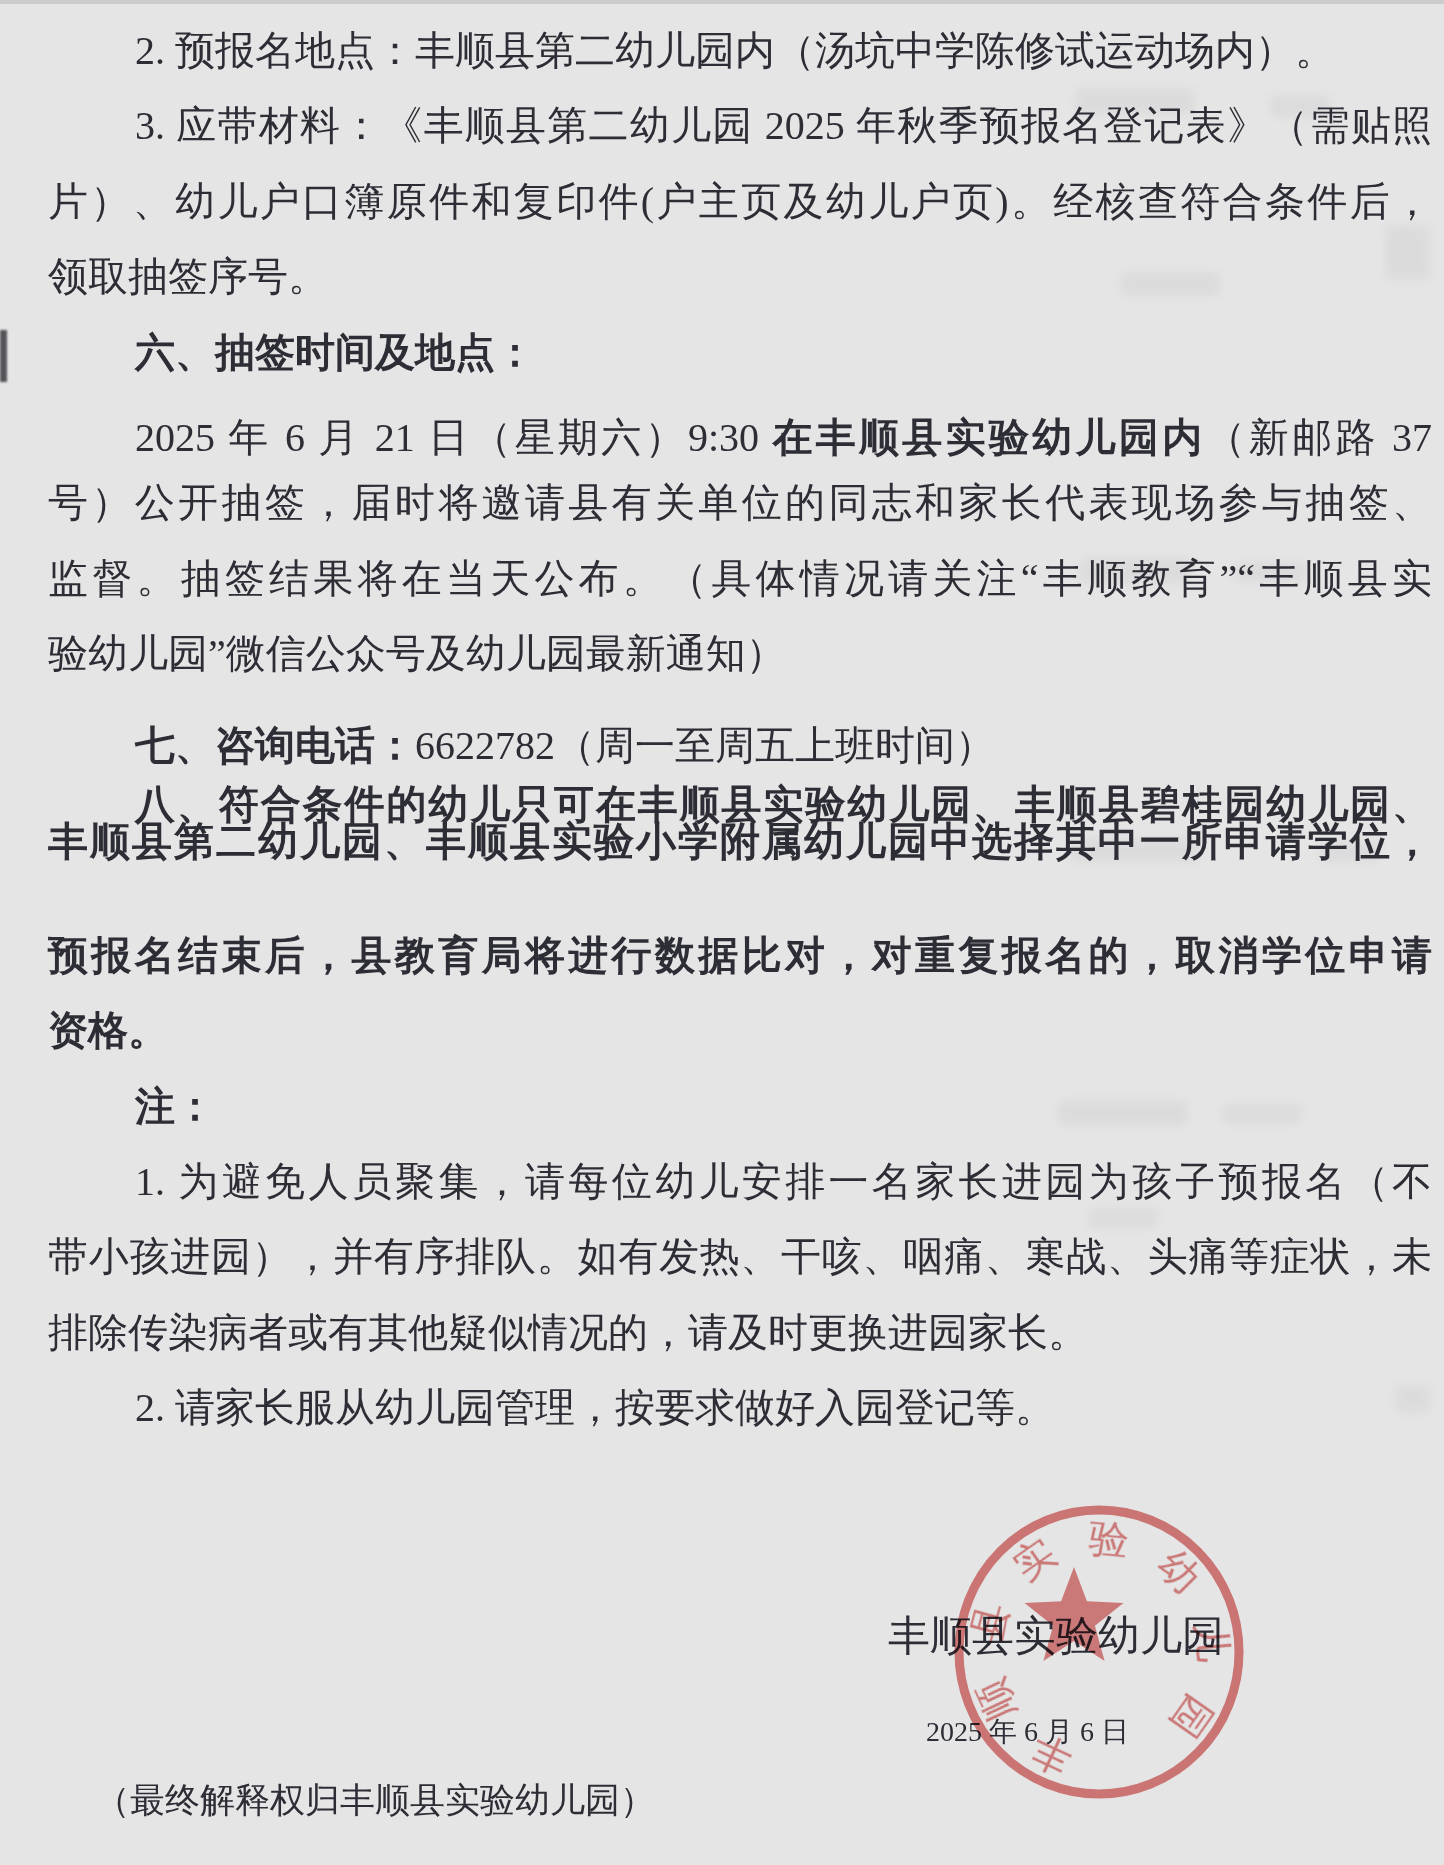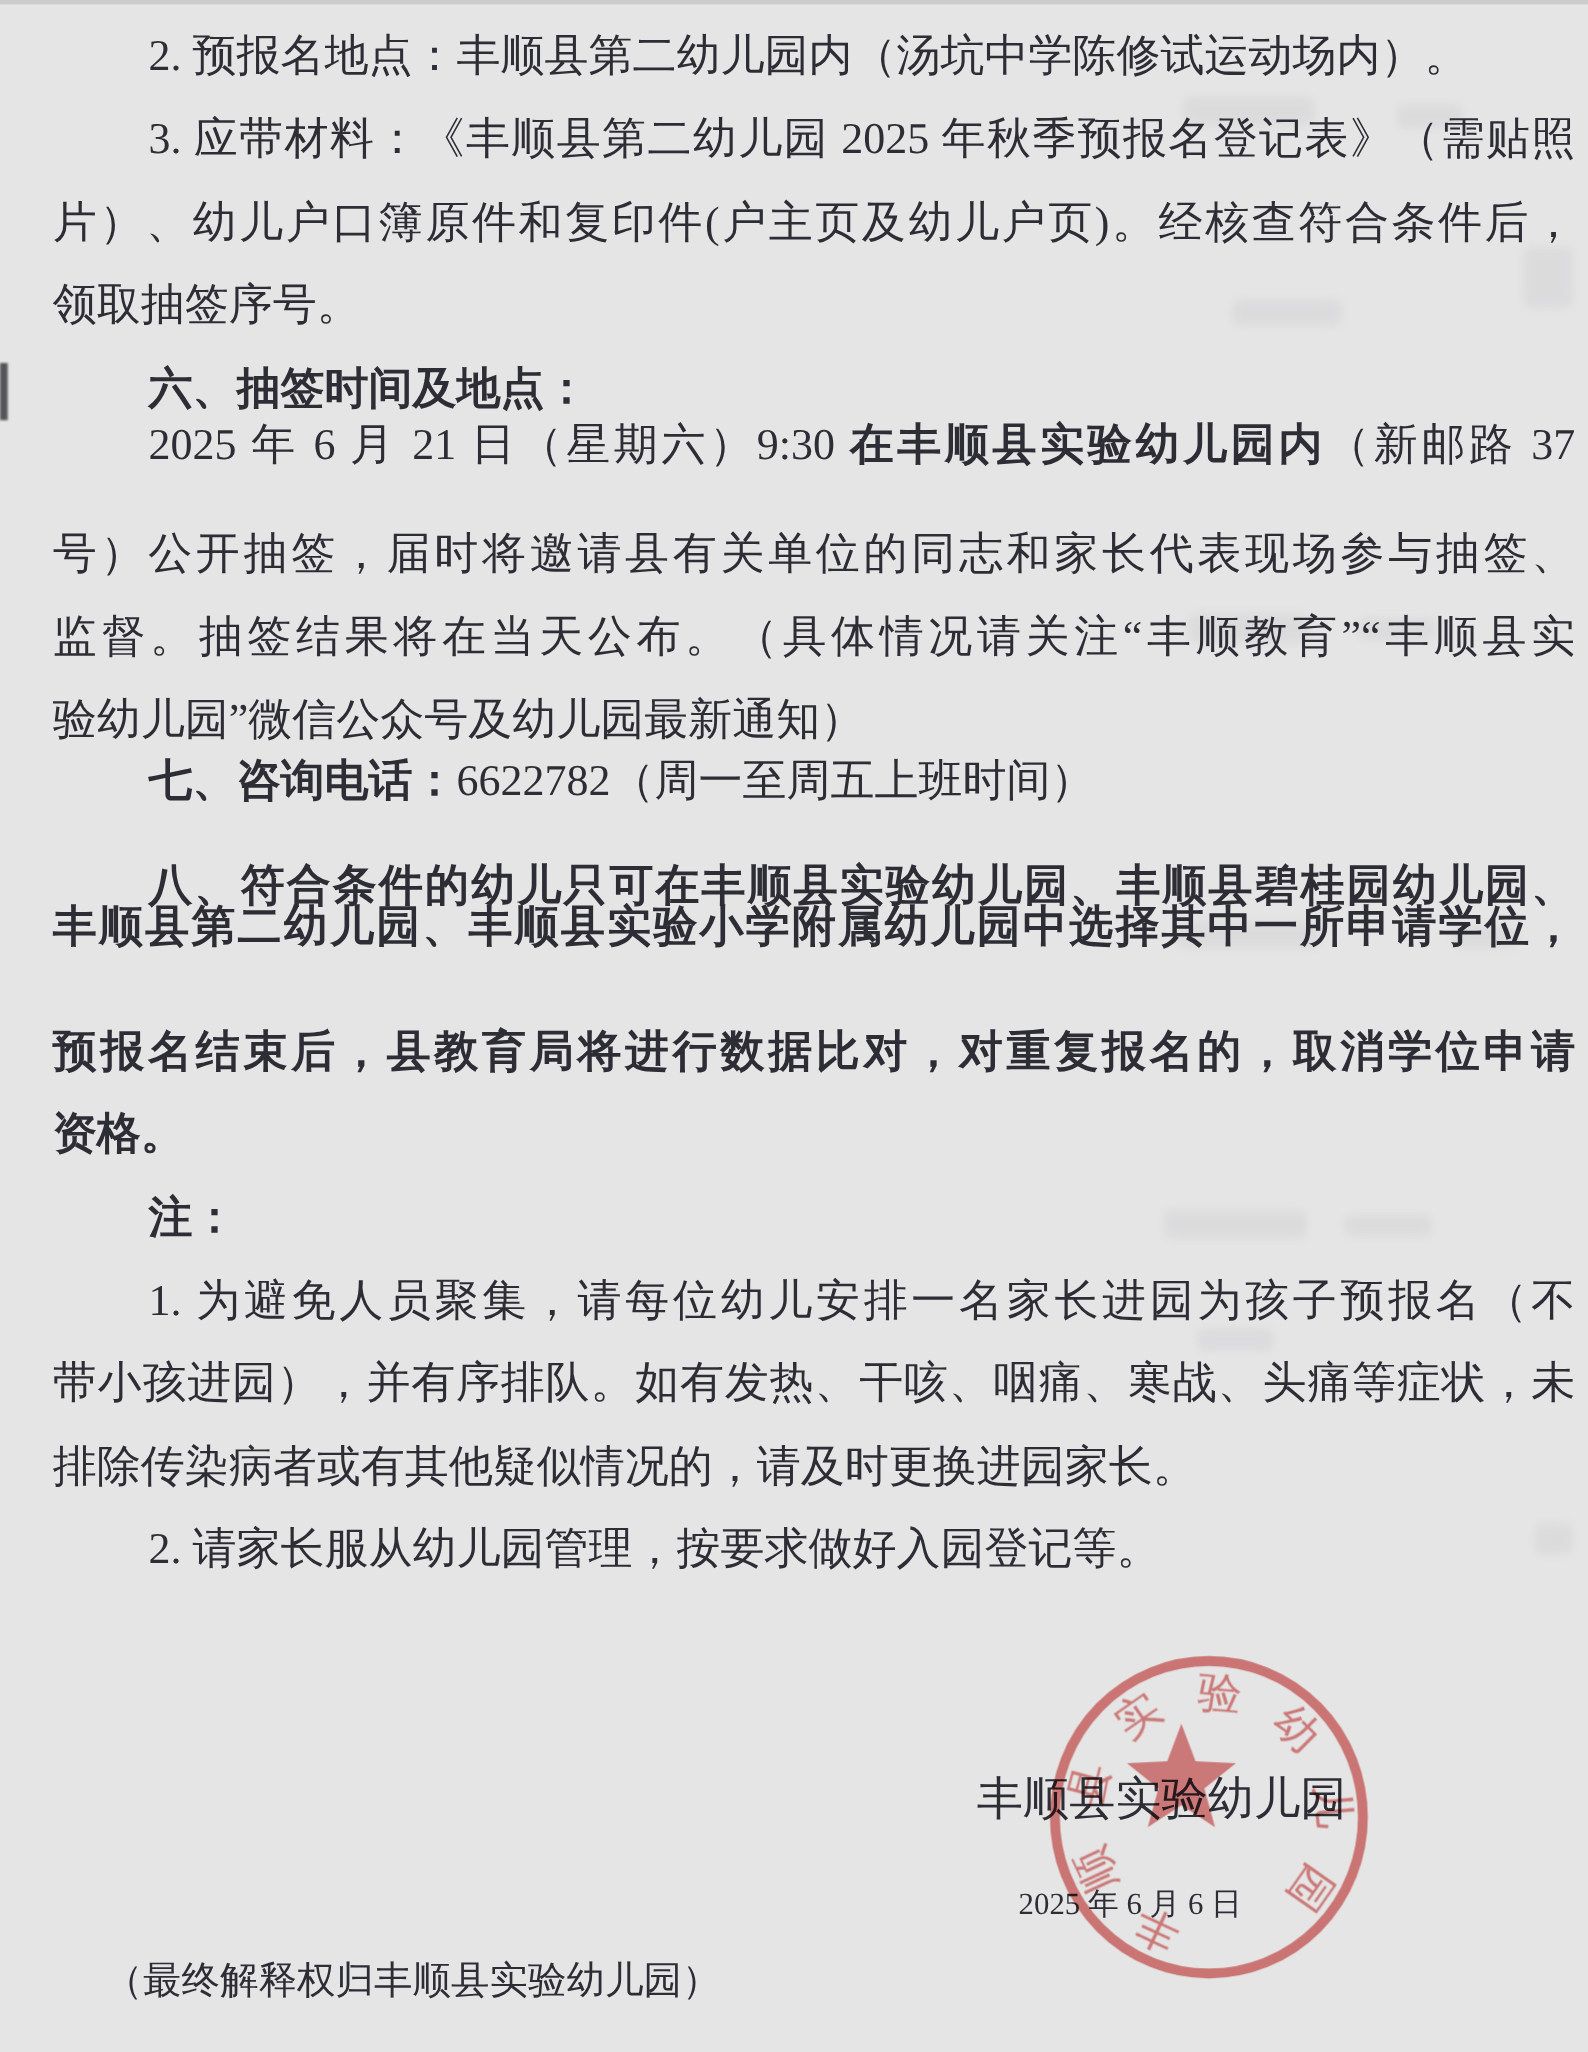--- a/index.html
+++ b/index.html
@@ -76,25 +76,25 @@
       <div class="smudge" style="left: 1088px; top: 1208px; width: 70px; height: 20px;"></div>
       <div class="smudge" style="left: 1395px; top: 1385px; width: 35px; height: 28px;"></div>
     </div>
 
   <div id="lines">
       <div class="tline ind" style="top: 25px;"><span>2. 预报名地点：丰顺县第二幼儿园内（汤坑中学陈修试运动场内）。</span></div>
       <div class="tline ind just" style="top: 100px;"><span>3. 应带材料：《丰顺县第二幼儿园 2025 年秋季预报名登记表》（需贴照</span></div>
       <div class="tline just" style="top: 176px;"><span>片）、幼儿户口簿原件和复印件(户主页及幼儿户页)。经核查符合条件后，</span></div>
       <div class="tline" style="top: 251px;"><span>领取抽签序号。</span></div>
       <div class="tline ind" style="top: 327px;"><span class="b">六、抽签时间及地点：</span></div>
-      <div class="tline ind just" style="top: 378px;"><span>2025 年 6 月 21 日（星期六）9:30 </span><span class="b">在丰顺县实验幼儿园内</span><span>（新邮路 37</span></div>
+      <div class="tline ind just" style="top: 412px;"><span>2025 年 6 月 21 日（星期六）9:30 </span><span class="b">在丰顺县实验幼儿园内</span><span>（新邮路 37</span></div>
       <div class="tline just" style="top: 477px;"><span>号）公开抽签，届时将邀请县有关单位的同志和家长代表现场参与抽签、</span></div>
       <div class="tline just" style="top: 553px;"><span>监督。抽签结果将在当天公布。（具体情况请关注“丰顺教育”“丰顺县实</span></div>
       <div class="tline" style="top: 628px;"><span>验幼儿园”微信公众号及幼儿园最新通知）</span></div>
-      <div class="tline ind" style="top: 684px;"><span class="b">七、咨询电话：</span><span>6622782（周一至周五上班时间）</span></div>
+      <div class="tline ind" style="top: 720px;"><span class="b">七、咨询电话：</span><span>6622782（周一至周五上班时间）</span></div>
       <div class="tline ind just" style="top: 779px;"><span class="b">八、符合条件的幼儿只可在丰顺县实验幼儿园、丰顺县碧桂园幼儿园、</span></div>
       <div class="tline just" style="top: 816px;"><span class="b">丰顺县第二幼儿园、丰顺县实验小学附属幼儿园中选择其中一所申请学位，</span></div>
       <div class="tline just" style="top: 930px;"><span class="b">预报名结束后，县教育局将进行数据比对，对重复报名的，取消学位申请</span></div>
       <div class="tline" style="top: 1005px;"><span class="b">资格。</span></div>
       <div class="tline ind" style="top: 1081px;"><span class="b">注：</span></div>
       <div class="tline ind just" style="top: 1156px;"><span>1. 为避免人员聚集，请每位幼儿安排一名家长进园为孩子预报名（不</span></div>
       <div class="tline just" style="top: 1231px;"><span>带小孩进园），并有序排队。如有发热、干咳、咽痛、寒战、头痛等症状，未</span></div>
       <div class="tline" style="top: 1307px;"><span>排除传染病者或有其他疑似情况的，请及时更换进园家长。</span></div>
       <div class="tline ind" style="top: 1382px; font-family: Liberation Serif, serif;"><span>2. 请家长服从幼儿园管理，按要求做好入园登记等。</span></div>
     </div>

